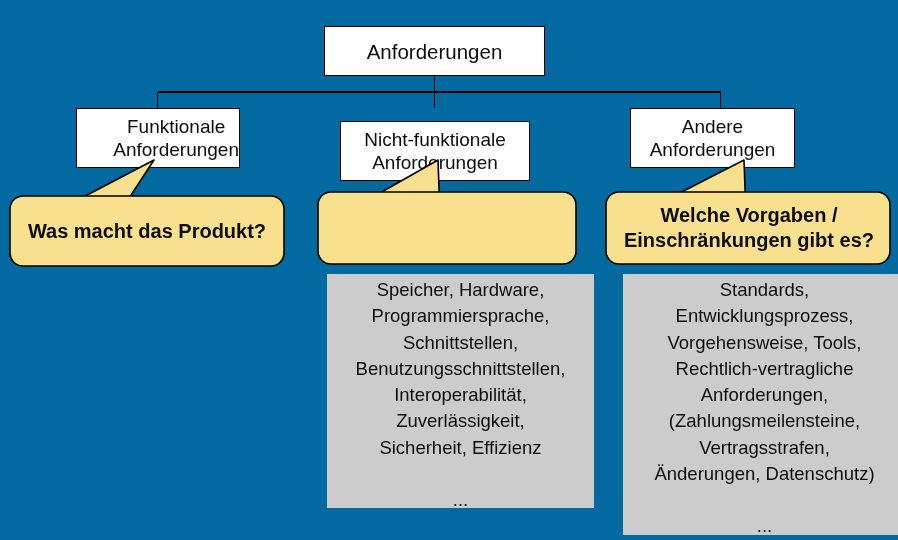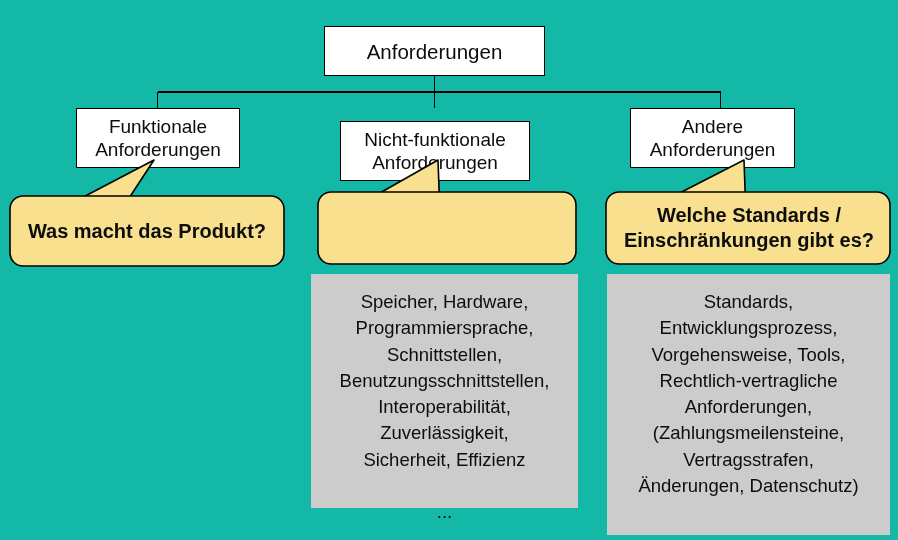--- a/index.html
+++ b/index.html
@@ -8,21 +8,21 @@
     background: #ffffff;
   }
   body {
     font-family: "Liberation Sans", sans-serif;
     -webkit-font-smoothing: antialiased;
   }
   #stage {
     position: relative;
     width: 898px;
     height: 540px;
-    background: #14b8a6;
+    background: #0369a1;
     overflow: hidden;
   }
   #edges {
     position: absolute;
     left: 0;
     top: 0;
     width: 898px;
     height: 540px;
   }
   .node-box {
@@ -48,20 +48,21 @@
     width: 221px;
     height: 50px;
     font-size: 20.5px;
   }
   #node-functional {
     left: 76px;
     top: 108px;
     width: 164px;
     height: 60px;
     font-size: 19px;
+    justify-content: flex-end;
   }
   #node-nonfunctional {
     left: 340px;
     top: 121px;
     width: 190px;
     height: 60px;
     font-size: 19px;
   }
   #node-other {
     left: 630px;
@@ -109,23 +110,24 @@
   }
 
   .detail-box {
     position: absolute;
     box-sizing: border-box;
     background: #cccccc;
     text-align: center;
     color: #0d0d0d;
     line-height: 1.42;
     font-size: 18.5px;
-    padding-top: 15px;
+    padding-top: 3px;
     white-space: pre-line;
     z-index: 2;
+    margin-left: 16px;
   }
   #detail-nonfunctional {
     left: 311px;
     top: 274px;
     width: 267px;
     height: 234px;
   }
   #detail-other {
     left: 607px;
     top: 274px;
@@ -181,21 +183,21 @@
       <path d="M 124 0 L 126 56 L 50 42 Z" fill="#F8E08E" stroke="#000000" stroke-width="1.6" stroke-linejoin="round"></path>
       <rect x="4" y="32" width="258" height="72" rx="13" ry="13" fill="#F8E08E" stroke="#000000" stroke-width="1.6"></rect>
     </svg>
   </div>
 
   <div class="callout" id="callout-other">
     <svg width="290" height="108" viewBox="0 0 290 108" aria-hidden="true">
       <path d="M 140 0 L 142 56 L 62 40 Z" fill="#F8E08E" stroke="#000000" stroke-width="1.6" stroke-linejoin="round"></path>
       <rect x="2" y="32" width="284" height="72" rx="13" ry="13" fill="#F8E08E" stroke="#000000" stroke-width="1.6"></rect>
     </svg>
-    <div class="callout-text">Welche Standards /
+    <div class="callout-text">Welche Vorgaben /
 Einschränkungen gibt es?</div>
   </div>
 
   <div class="detail-box" id="detail-nonfunctional">Speicher, Hardware,
 Programmiersprache,
 Schnittstellen,
 Benutzungsschnittstellen,
 Interoperabilität,
 Zuverlässigkeit,
 Sicherheit, Effizienz

